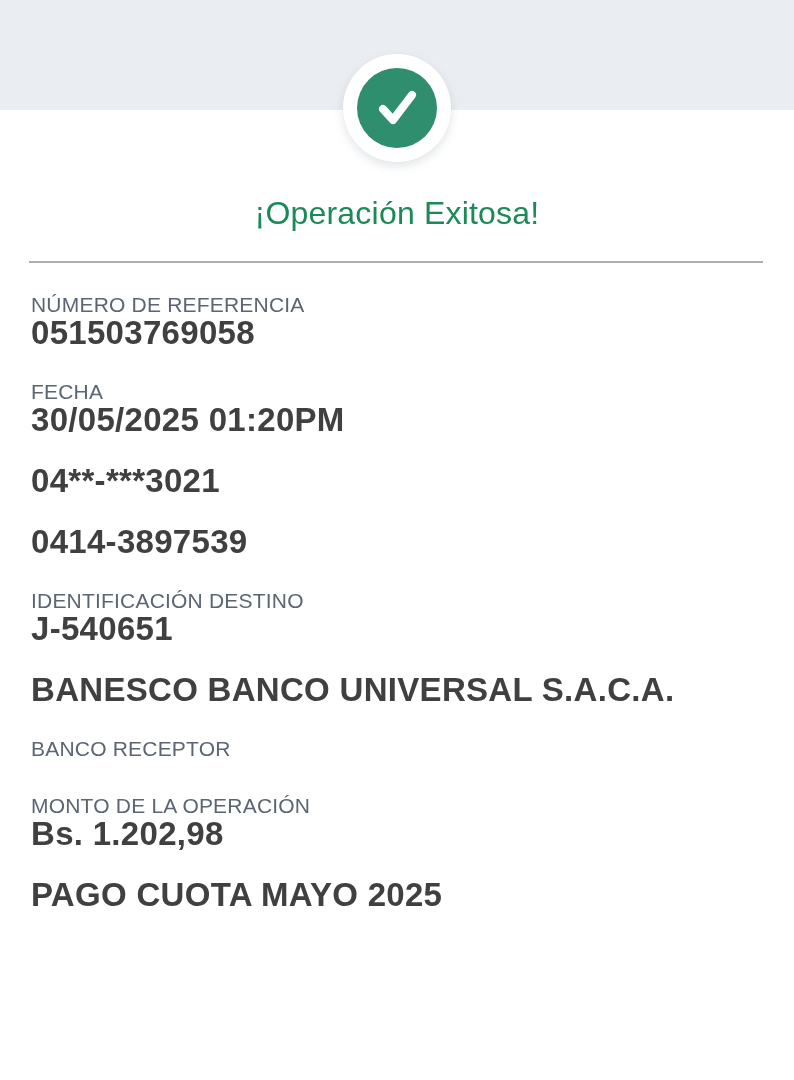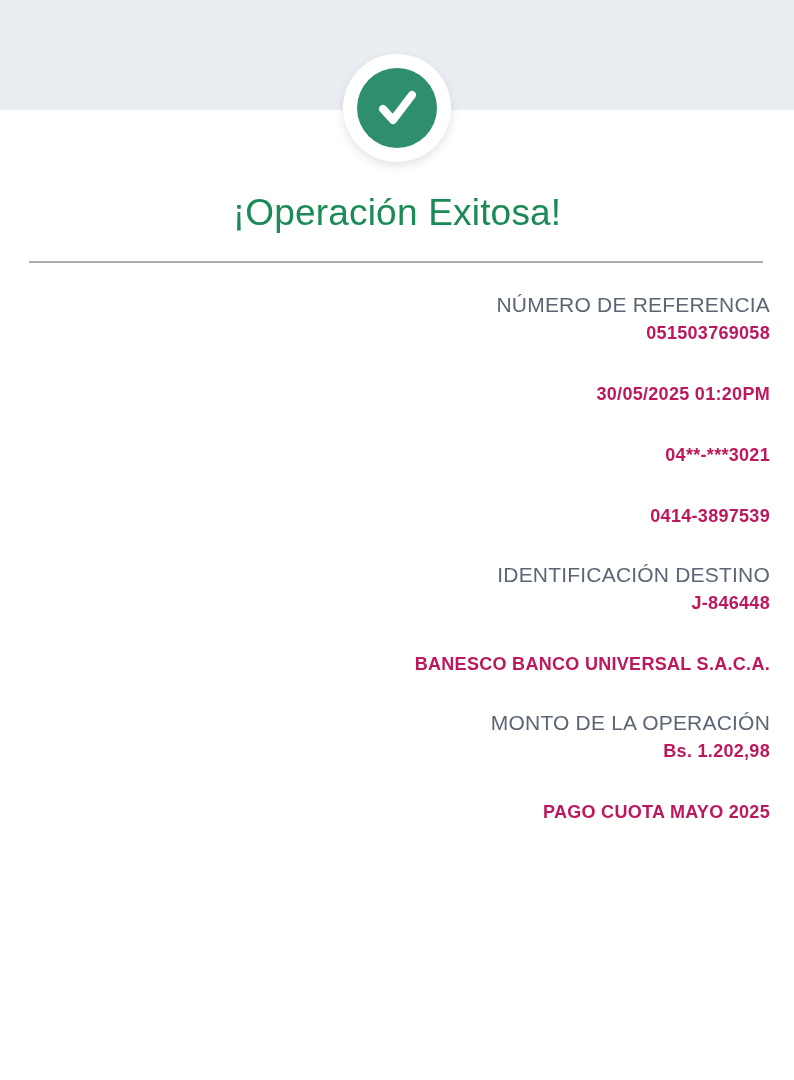--- a/index.html
+++ b/index.html
@@ -45,21 +45,21 @@
     align-items: center;
     justify-content: center;
   }
   .check-circle svg { display: block; }
   .title {
     position: absolute;
     top: 194px;
     left: 0;
     width: 100%;
     text-align: center;
-    font-size: 37px;
+    font-size: 32px;
     line-height: 38px;
     font-weight: 400;
     color: #1b8a56;
     letter-spacing: 0.2px;
   }
   .divider {
     position: absolute;
     top: 261px;
     left: 29px;
     width: 734px;
@@ -68,34 +68,33 @@
     border: none;
   }
   .fields {
     position: absolute;
     top: 292px;
     left: 31px;
     right: 24px;
   }
   .field {
     margin-bottom: 31px;
-    text-align: right;
   }
   .field-label {
     font-size: 21px;
     line-height: 26px;
     font-weight: 400;
     color: #5b6573;
     letter-spacing: 0.2px;
   }
   .field-value {
-    font-size: 18px;
+    font-size: 33px;
     line-height: 30px;
     font-weight: 700;
-    color: #be185d;
+    color: #404040;
     letter-spacing: 0.3px;
   }
 </style>
 </head>
 <body>
 
 <div class="page">
 
   <div class="header-band"></div>
 
@@ -112,41 +111,43 @@
   <hr class="divider">
 
   <div class="fields">
 
     <div class="field">
       <div class="field-label">NÚMERO DE REFERENCIA</div>
       <div class="field-value">051503769058</div>
     </div>
 
     <div class="field">
+      <div class="field-label">FECHA</div>
       <div class="field-value">30/05/2025 01:20PM</div>
     </div>
 
     <div class="field">
       <div class="field-value">04**-***3021</div>
     </div>
 
     <div class="field">
       <div class="field-value">0414-3897539</div>
     </div>
 
     <div class="field">
       <div class="field-label">IDENTIFICACIÓN DESTINO</div>
-      <div class="field-value">J-846448</div>
+      <div class="field-value">J-540651</div>
     </div>
 
     <div class="field">
       <div class="field-value">BANESCO BANCO UNIVERSAL S.A.C.A.</div>
     </div>
 
     <div class="field">
+      <div class="field-label">BANCO RECEPTOR</div>
     </div>
 
     <div class="field">
       <div class="field-label">MONTO DE LA OPERACIÓN</div>
       <div class="field-value">Bs. 1.202,98</div>
     </div>
 
     <div class="field">
       <div class="field-value">PAGO CUOTA MAYO 2025</div>
     </div>

